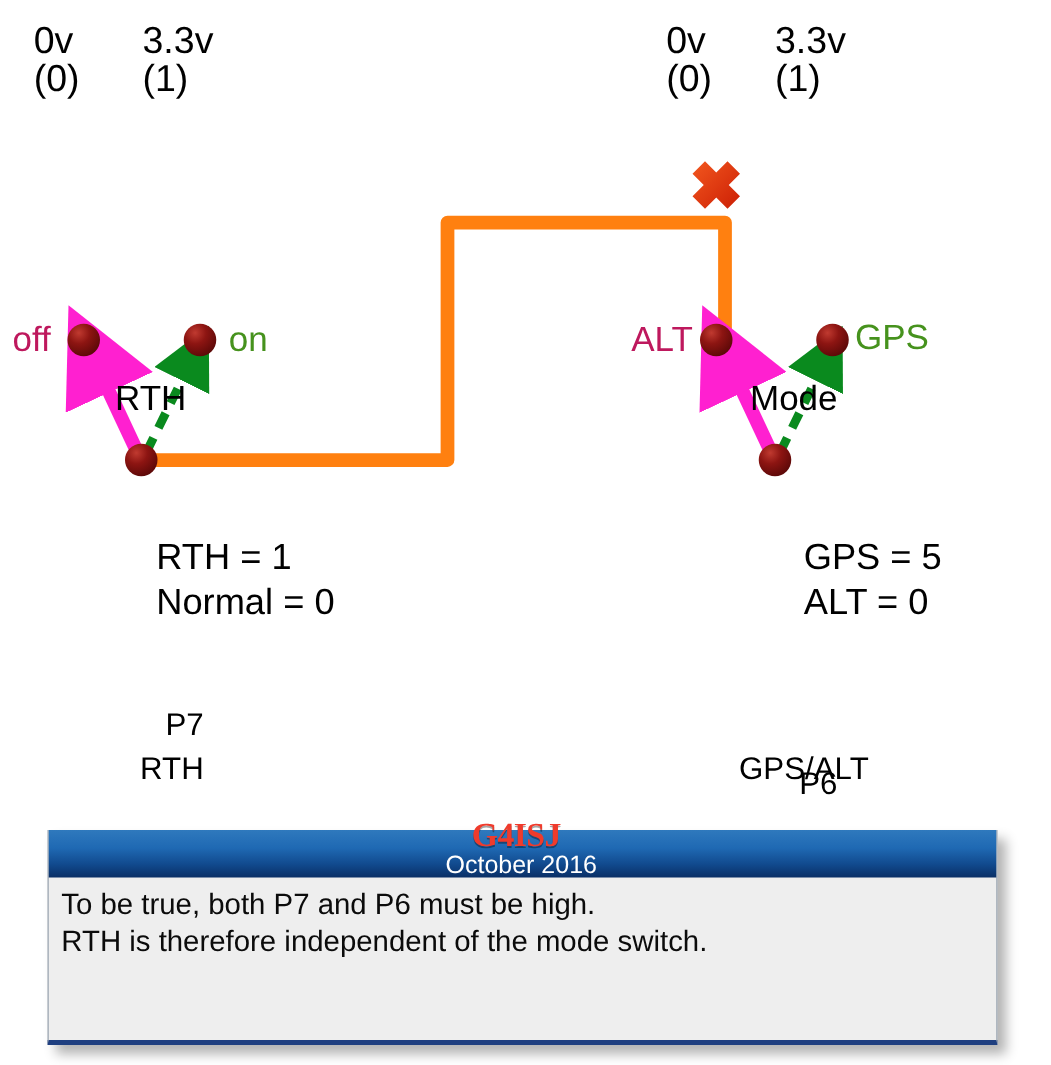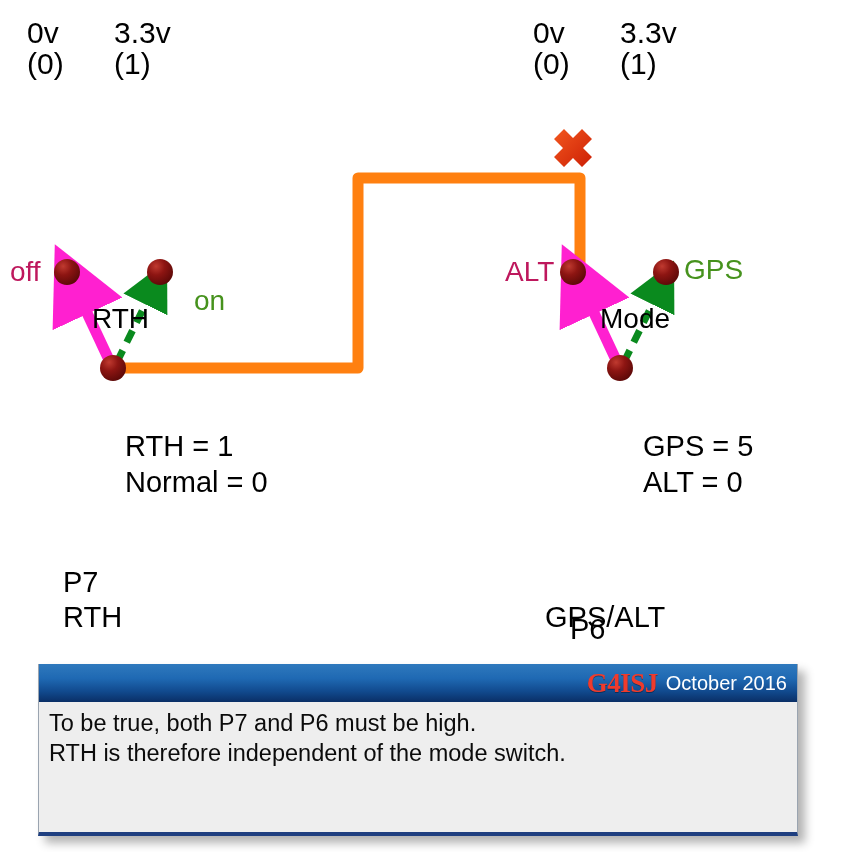--- a/index.html
+++ b/index.html
@@ -17,21 +17,21 @@
     border-left:1px solid #9aa4b0;
     border-right:1px solid #9aa4b0;
     border-bottom:4px solid #1f3f80;
     box-shadow:7px 7px 9px rgba(0,0,0,0.30);
     box-sizing:border-box;
   }
   .caption-header{
     position:relative;height:38px;width:100%;
     background:linear-gradient(to bottom,#2f79bd 0%,#1f69b3 38%,#114a8e 72%,#0a2f66 100%);
     display:flex;align-items:center;justify-content:flex-end;
-    box-sizing:border-box;padding-right:10px;
+    box-sizing:border-box;padding-right:10px;flex-direction:column;
   }
   .callsign{
     font-family:"Liberation Serif", serif;
     font-weight:bold;font-style:normal;
     color:#ef3b2c;font-size:27px;letter-spacing:-0.5px;
     text-shadow:0 1px 0 rgba(0,0,0,0.35);
     line-height:1;
   }
   .datetext{
     color:#ffffff;font-size:20px;margin-left:8px;line-height:1;
@@ -44,21 +44,21 @@
     font-size:23.5px;color:#0b0b0b;line-height:30px;white-space:nowrap;
     font-family:"Liberation Sans", sans-serif;
   }
 
   
   .dtext{position:absolute;white-space:nowrap;font-family:"Liberation Sans", sans-serif;color:#000;}
   .v-label{font-size:30px;text-align:left;}
   .state-label{font-size:28px;}
   .sw-name{font-size:28px;}
   .eq-line{font-size:29px;}
-  .pin-line{font-size:29px;text-align:left;}
+  .pin-line{font-size:25px;text-align:right;}
   .red-lab{color:#be185d;}
   .green-lab{color:#46921d;}
 </style>
 </head>
 <body>
 
 <svg id="diagram" viewBox="0 0 841 852">
   <defs>
     <radialGradient id="nodeGrad" cx="35%" cy="28%" r="75%">
       <stop offset="0%" stop-color="#c03a30"></stop>
@@ -123,21 +123,21 @@
   <circle cx="666" cy="272" r="13" fill="url(#nodeGrad)"></circle>
   <circle cx="620" cy="368" r="13" fill="url(#nodeGrad)"></circle>
 </svg>
 
 <div class="dtext v-label" style="left:27px;top:16px;width:80px;">0v</div>
 <div class="dtext v-label" style="left:27px;top:47px;width:80px;">(0)</div>
 <div class="dtext v-label" style="left:114px;top:16px;width:92px;">3.3v</div>
 <div class="dtext v-label" style="left:114px;top:47px;width:92px;">(1)</div>
 
 <div class="dtext state-label red-lab" style="left:10px;top:256px;">off</div>
-<div class="dtext state-label green-lab" style="left:194px;top:256px;margin-top:29px;">on</div>
+<div class="dtext state-label green-lab" style="left:183px;top:256px;">on</div>
 
 <div class="dtext sw-name" style="left:92px;top:303px;">RTH</div>
 
 <div class="dtext eq-line" style="left:125px;top:430px;">RTH   =  1</div>
 <div class="dtext eq-line" style="left:125px;top:466px;">Normal = 0</div>
 
 <div class="dtext pin-line" style="left:63px;top:566px;width:100px;">P7</div>
 <div class="dtext pin-line" style="left:63px;top:601px;width:100px;">RTH</div>
 
 <div class="dtext v-label" style="left:533px;top:16px;width:80px;">0v</div>

